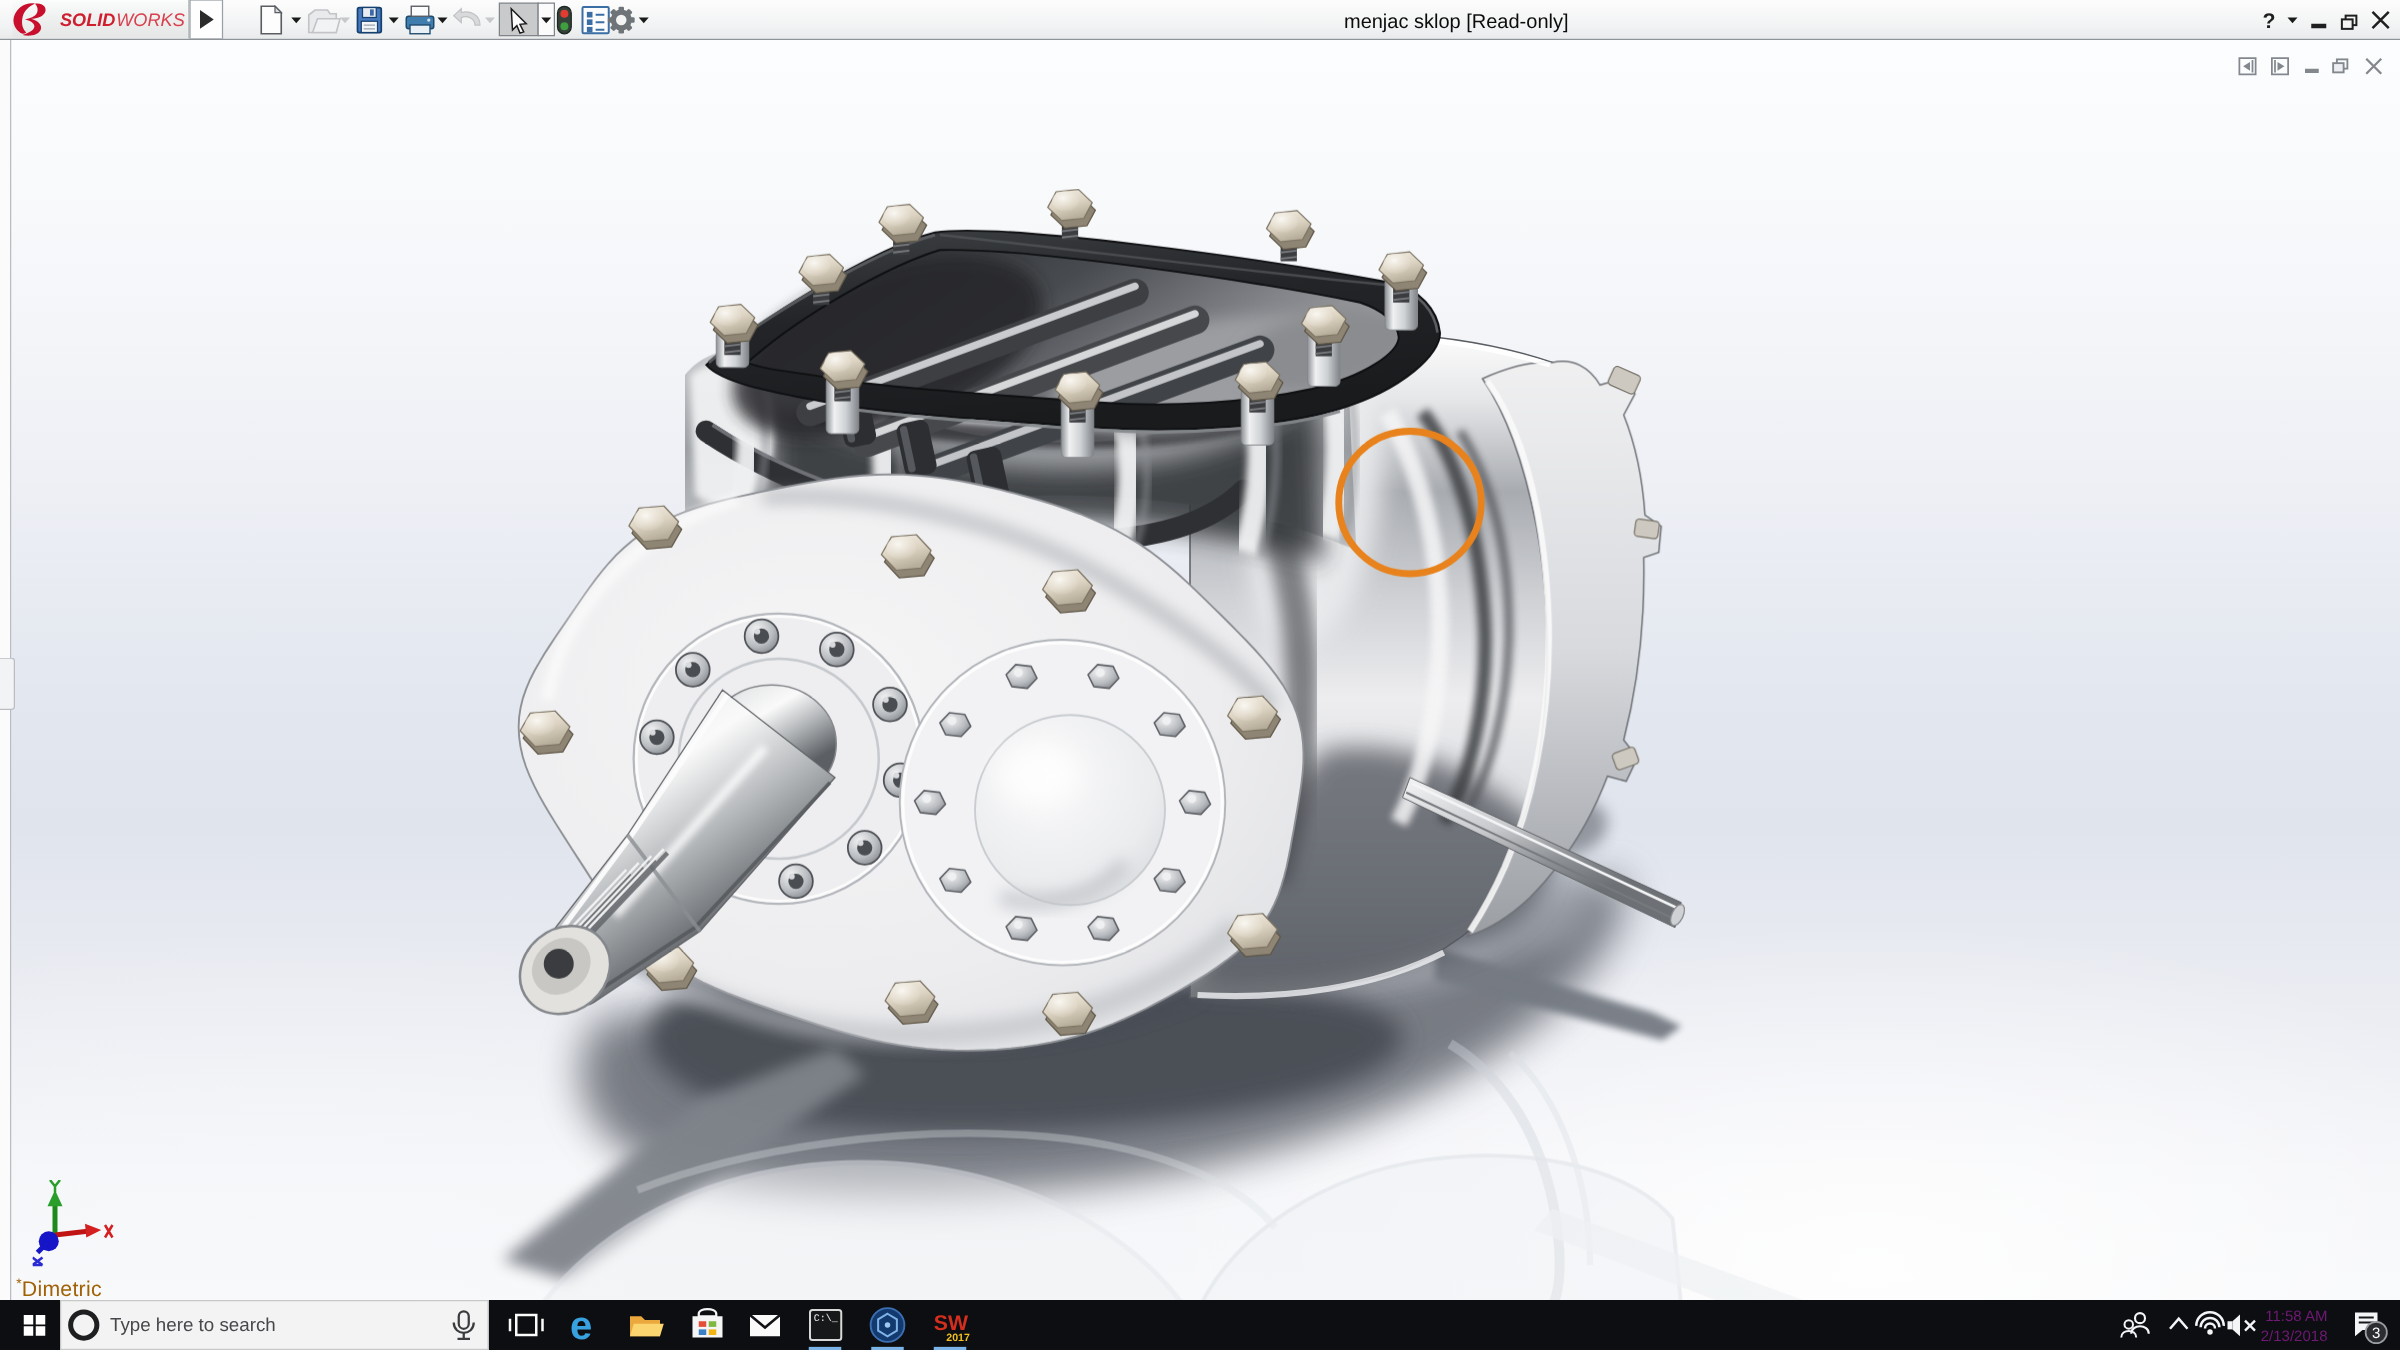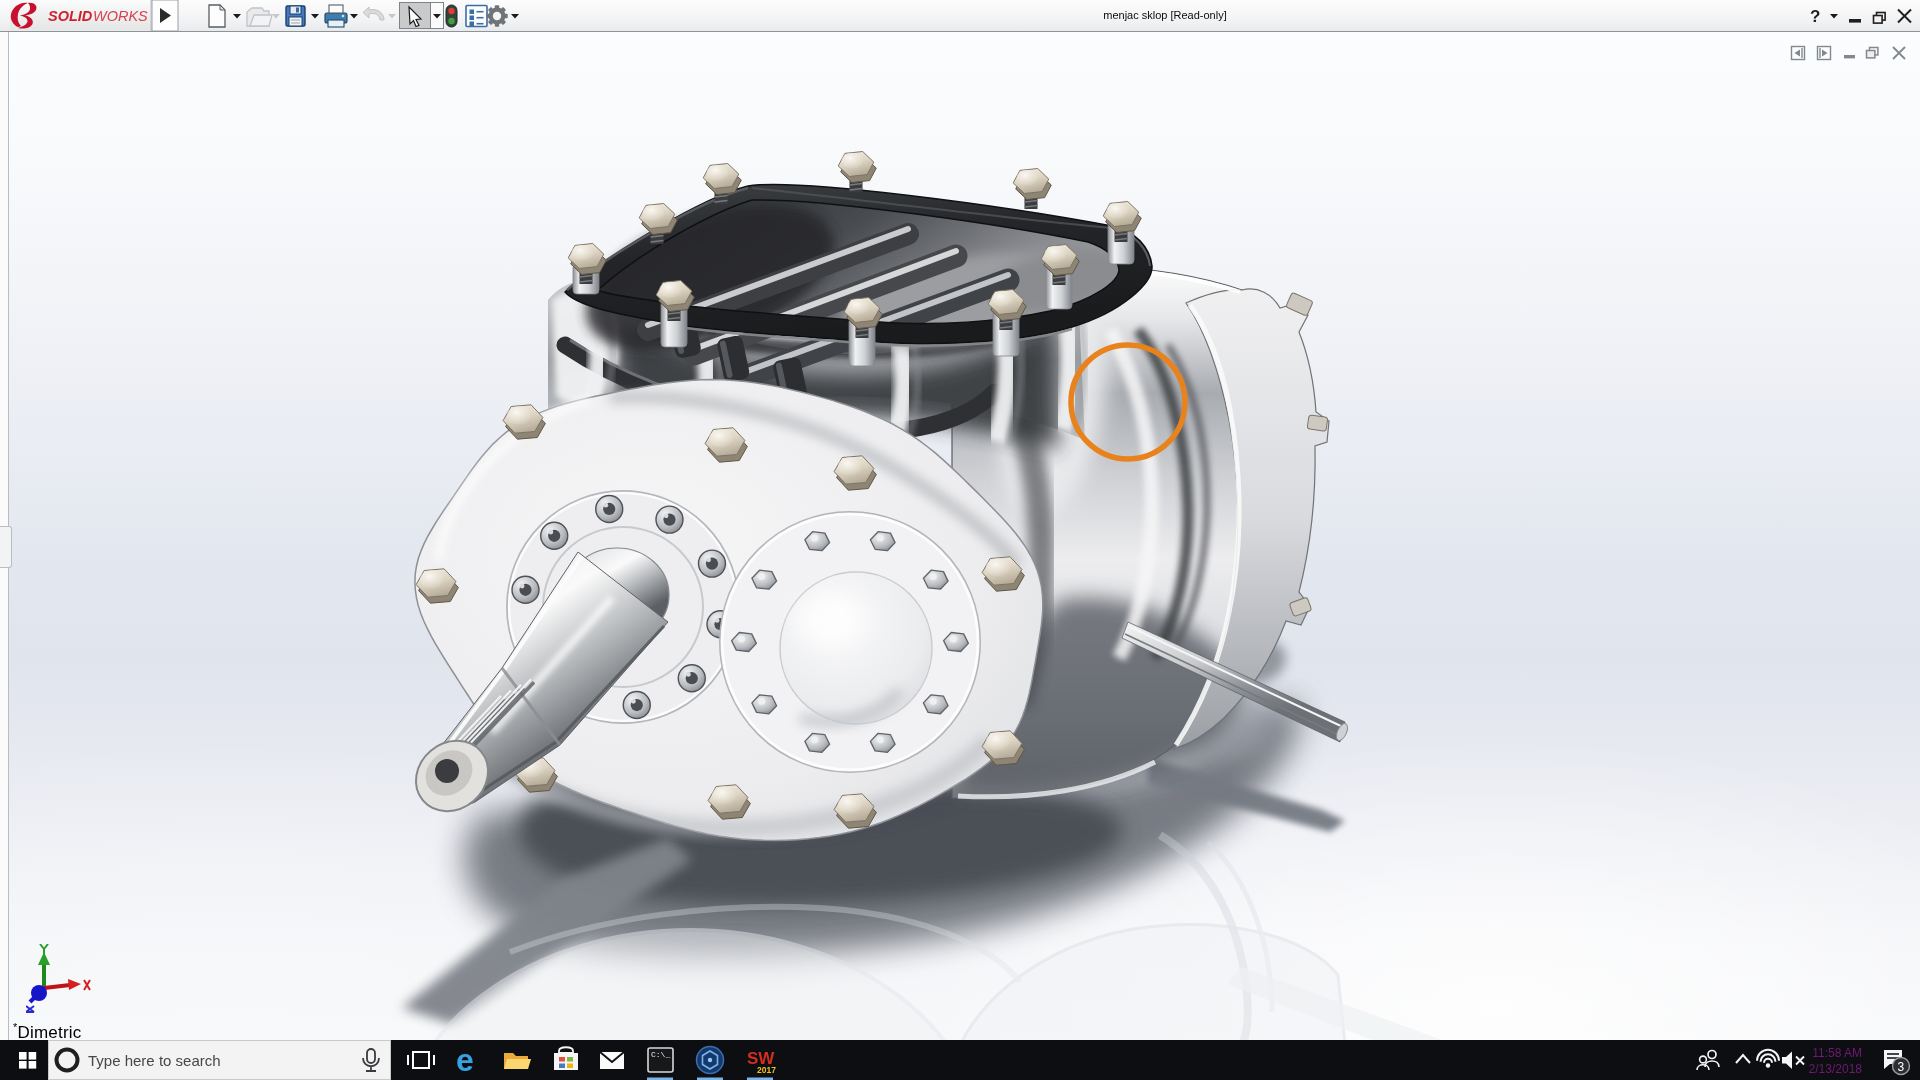--- a/index.html
+++ b/index.html
@@ -7,22 +7,22 @@
   #toolbar{left:0;top:0;width:1920px;height:31px;
     background:linear-gradient(180deg,#fdfdfd,#f1f2f3 70%,#e9eaeb);
     border-bottom:1px solid #8e9399;}
   #viewport{left:0;top:32px;width:1920px;height:1008px;
     background:
       radial-gradient(ellipse 900px 420px at 78% 97%, rgba(255,255,255,0.85), rgba(255,255,255,0) 65%),
       radial-gradient(ellipse 1100px 500px at 12% 100%, rgba(248,249,251,0.75), rgba(255,255,255,0) 60%),
       linear-gradient(180deg,#fcfdfe 0%,#f8f9fb 14%,#eff1f6 32%,#e3e7ef 52%,#e0e4ed 62%,#eaecf2 76%,#f4f5f8 90%,#f7f8fa 100%);}
   #leftstrip{left:0;top:32px;width:8px;height:1008px;background:#fbfbfc;border-right:1px solid #b9bdc2;}
   #lefttab{left:0;top:526px;width:11px;height:40px;background:#f2f3f5;border:1px solid #b9bdc2;border-left:none;border-radius:0 3px 3px 0;}
-  #title{top:9px;left:1040px;width:250px;text-align:center;font-size:11px;color:#0c0c0c;}
-  #dimetric{left:13px;top:1021px;font-size:17px;color:#000000;letter-spacing:0.2px;}
+  #title{top:9px;left:1040px;width:250px;text-align:center;font-size:16px;color:#0c0c0c;}
+  #dimetric{left:13px;top:1021px;font-size:17px;color:#a16207;letter-spacing:0.2px;}
   #taskbar{left:0;top:1040px;width:1920px;height:40px;background:#0d0e11;}
   #searchbox{left:48px;top:1040px;width:343px;height:40px;background:#f3f3f3;border:1px solid #c8c8c8;box-sizing:border-box;}
   #searchtext{left:88px;top:1052px;font-size:15px;color:#45474a;text-align:right;}
   .clk{position:absolute;right:58px;color:#701a75;font-size:12px;text-align:right;}
 </style></head><body>
 <div id="viewport" class="abs"></div>
 <div id="leftstrip" class="abs"></div>
 <div id="lefttab" class="abs"></div>
 <svg class="abs" style="left:0;top:0" width="1920" height="1080" viewBox="0 0 1920 1080">
     <defs>

